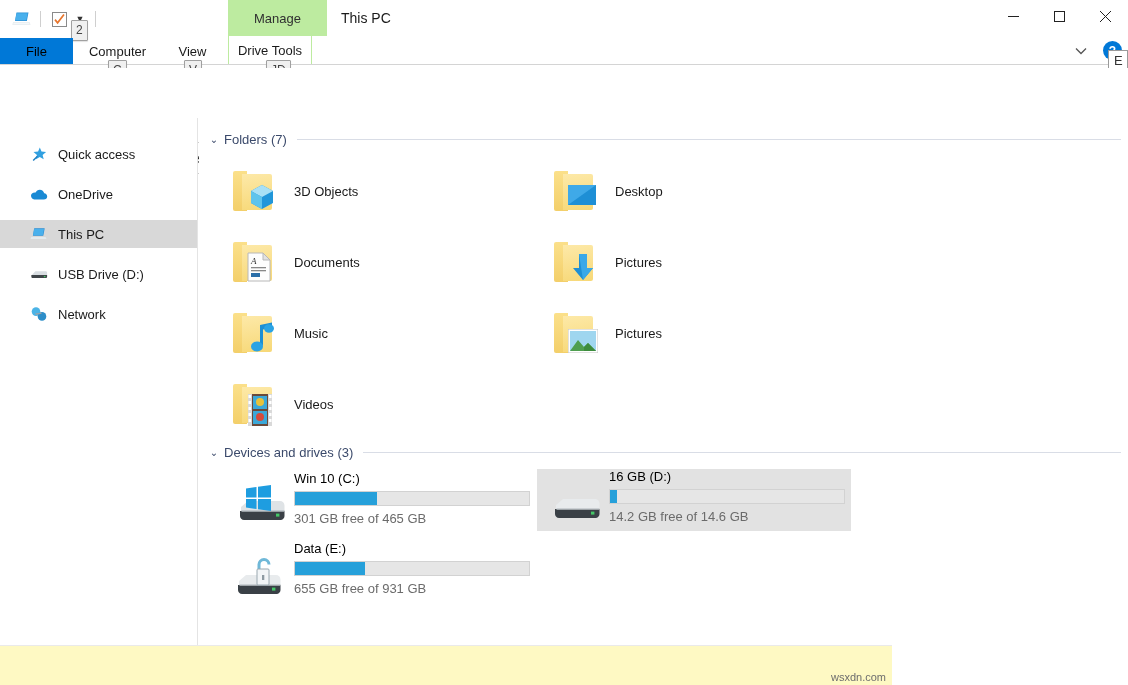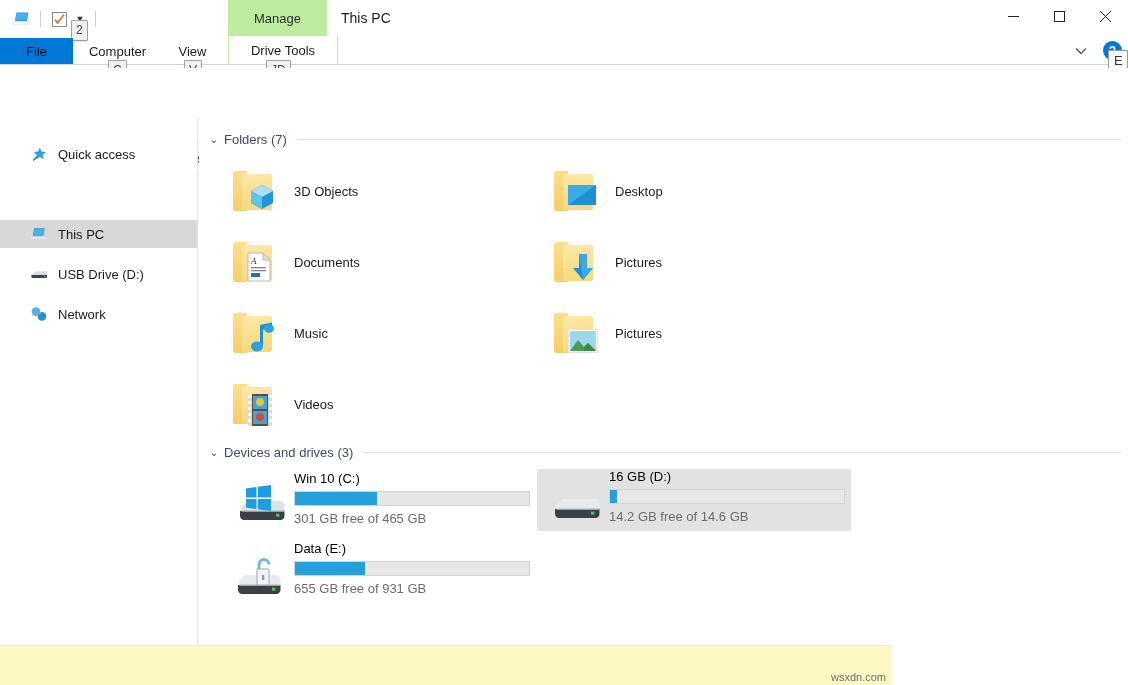--- a/index.html
+++ b/index.html
@@ -37,21 +37,21 @@
     color:#000000; font-size:13px; display:flex; align-items:center; justify-content:center;
   }
   .tab {
     position:absolute; top:2px; height:26px; display:flex; align-items:center;
     justify-content:center; font-size:13px; color:#1a1a1a; padding:0 10px;
   }
   .contextual-band {
     position:absolute; left:228px; top:0px; width:99px; height:36px; background:#bdeba0;
   }
   .contextual-tab {
-    position:absolute; left:228px; top:36px; width:110px; height:28px;
+    position:absolute; left:228px; top:36px; width:84px; height:28px;
     background:#fff; border-left:1px solid #bdeba0; border-right:1px solid #bdeba0;
     display:flex; align-items:center; justify-content:center; font-size:13px; color:#1a1a1a;
   }
   .contextual-title {
     position:absolute; left:228px; top:0px; width:99px; height:36px;
     display:flex; align-items:center; justify-content:center; font-size:13px; color:#303030;
   }
   .ribbon-rule { position:absolute; left:0; top:64px; width:1128px; height:1px; background:#d4d4d4; }
   .ribbon-expand {
     position:absolute; right:36px; top:42px; width:22px; height:18px;
@@ -271,20 +271,28 @@
     <div class="nav-item" style="top:22px;">
       <span class="nav-ico">
         <svg width="17" height="17" viewBox="0 0 17 17">
           <path d="M8.8 1.4l1.7 4.2 4.6.3-3.5 3 1.1 4.4-3.9-2.4-3.9 2.4L6 8.9 2.5 5.9l4.6-.3z" fill="#32a0e0"></path>
           <path d="M2.2 14.6l4.2-4.3" stroke="#1b7dc0" stroke-width="1.4"></path>
         </svg>
       </span>
       <span class="nav-label">Quick access</span>
     </div>
 
+    <div class="nav-item" style="top:62px;">
+      <span class="nav-ico">
+        <svg width="18" height="13" viewBox="0 0 18 13">
+          <path d="M4.3 11.5h9.5c2 0 3.4-1.4 3.4-3.1 0-1.7-1.3-3-3-3.1-.4-2.1-2.2-3.6-4.4-3.6-1.9 0-3.5 1.1-4.2 2.8-.2 0-.4-.1-.6-.1C2.4 4.4 1 5.8 1 7.6c0 1.9 1.4 3.9 3.3 3.9z" fill="#1a8ad4"></path>
+        </svg>
+      </span>
+      <span class="nav-label">OneDrive</span>
+    </div>
 
     <div class="nav-item selected" style="top:102px;">
       <span class="nav-ico">
         <svg width="18" height="14" viewBox="0 0 20 16">
           <path d="M4.5 1.5h12l-1.6 8.4H3z" fill="#2b8fd4"></path>
           <path d="M4.6 2.2h11.1l-1.4 7.1H3.3z" fill="#49b0ec"></path>
           <path d="M1.2 11.3h16.4l.9 2.4H.3z" fill="#e3eaee"></path>
         </svg>
       </span>
       <span class="nav-label">This PC</span>

